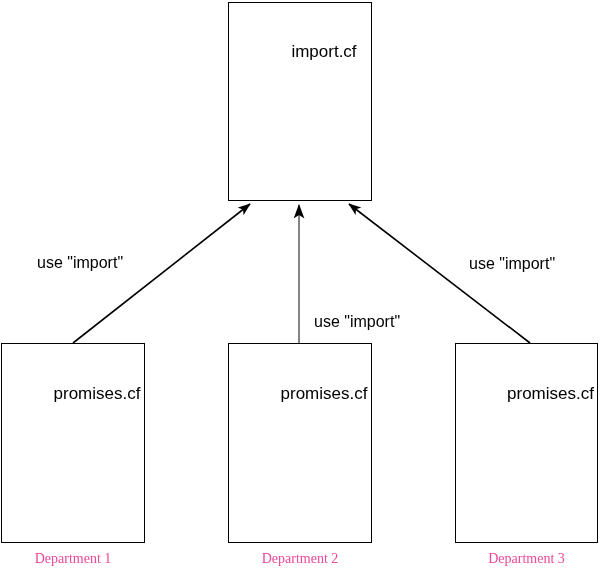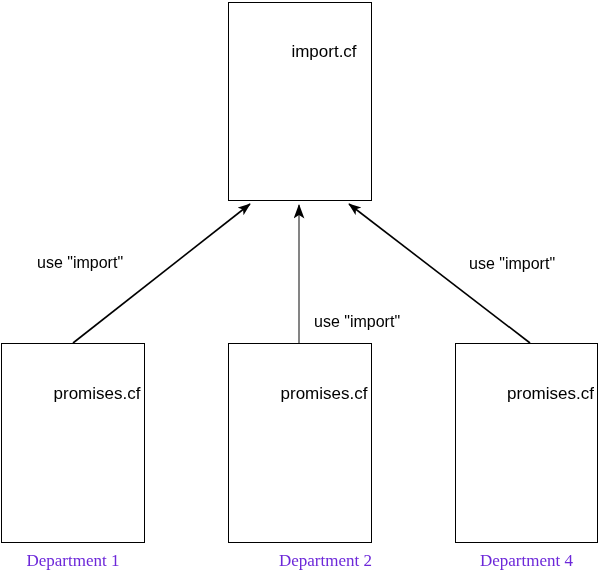--- a/index.html
+++ b/index.html
@@ -45,22 +45,22 @@
     position: absolute;
     font-family: "Liberation Sans", sans-serif;
     font-size: 16px;
     color: #000000;
     white-space: nowrap;
   }
   .caption {
     position: absolute;
     text-align: center;
     font-family: "Liberation Serif", serif;
-    font-size: 17px;
-    color: #6d28d9;
+    font-size: 14px;
+    color: #ec4899;
     white-space: nowrap;
   }
 </style>
 </head>
 <body>
 
 <div id="canvas">
 
   <svg id="edges" viewBox="0 0 600 574" xmlns="http://www.w3.org/2000/svg">
     <defs>
@@ -86,16 +86,16 @@
   <div class="node-label" style="top:384px; left:228px; width:144px;">promises.cf</div>
 
   <div class="node-box" style="left:455px; top:343px; width:143px; height:200px;"></div>
   <div class="node-label" style="top:384px; left:455px; width:143px;">promises.cf</div>
 
   <div class="edge-label" style="left:37px; top:254px;">use "import"</div>
   <div class="edge-label" style="left:314px; top:313px;">use "import"</div>
   <div class="edge-label" style="left:469px; top:255px;">use "import"</div>
 
   <div class="caption" style="left:1px; top:551px; width:144px;">Department 1</div>
-  <div class="caption" style="left:228px; top:551px; width:144px;text-align:right;">Department 2</div>
-  <div class="caption" style="left:455px; top:551px; width:143px;">Department 4</div>
+  <div class="caption" style="left:228px; top:551px; width:144px;">Department 2</div>
+  <div class="caption" style="left:455px; top:551px; width:143px;">Department 3</div>
 
 </div>
 
 </body></html>

